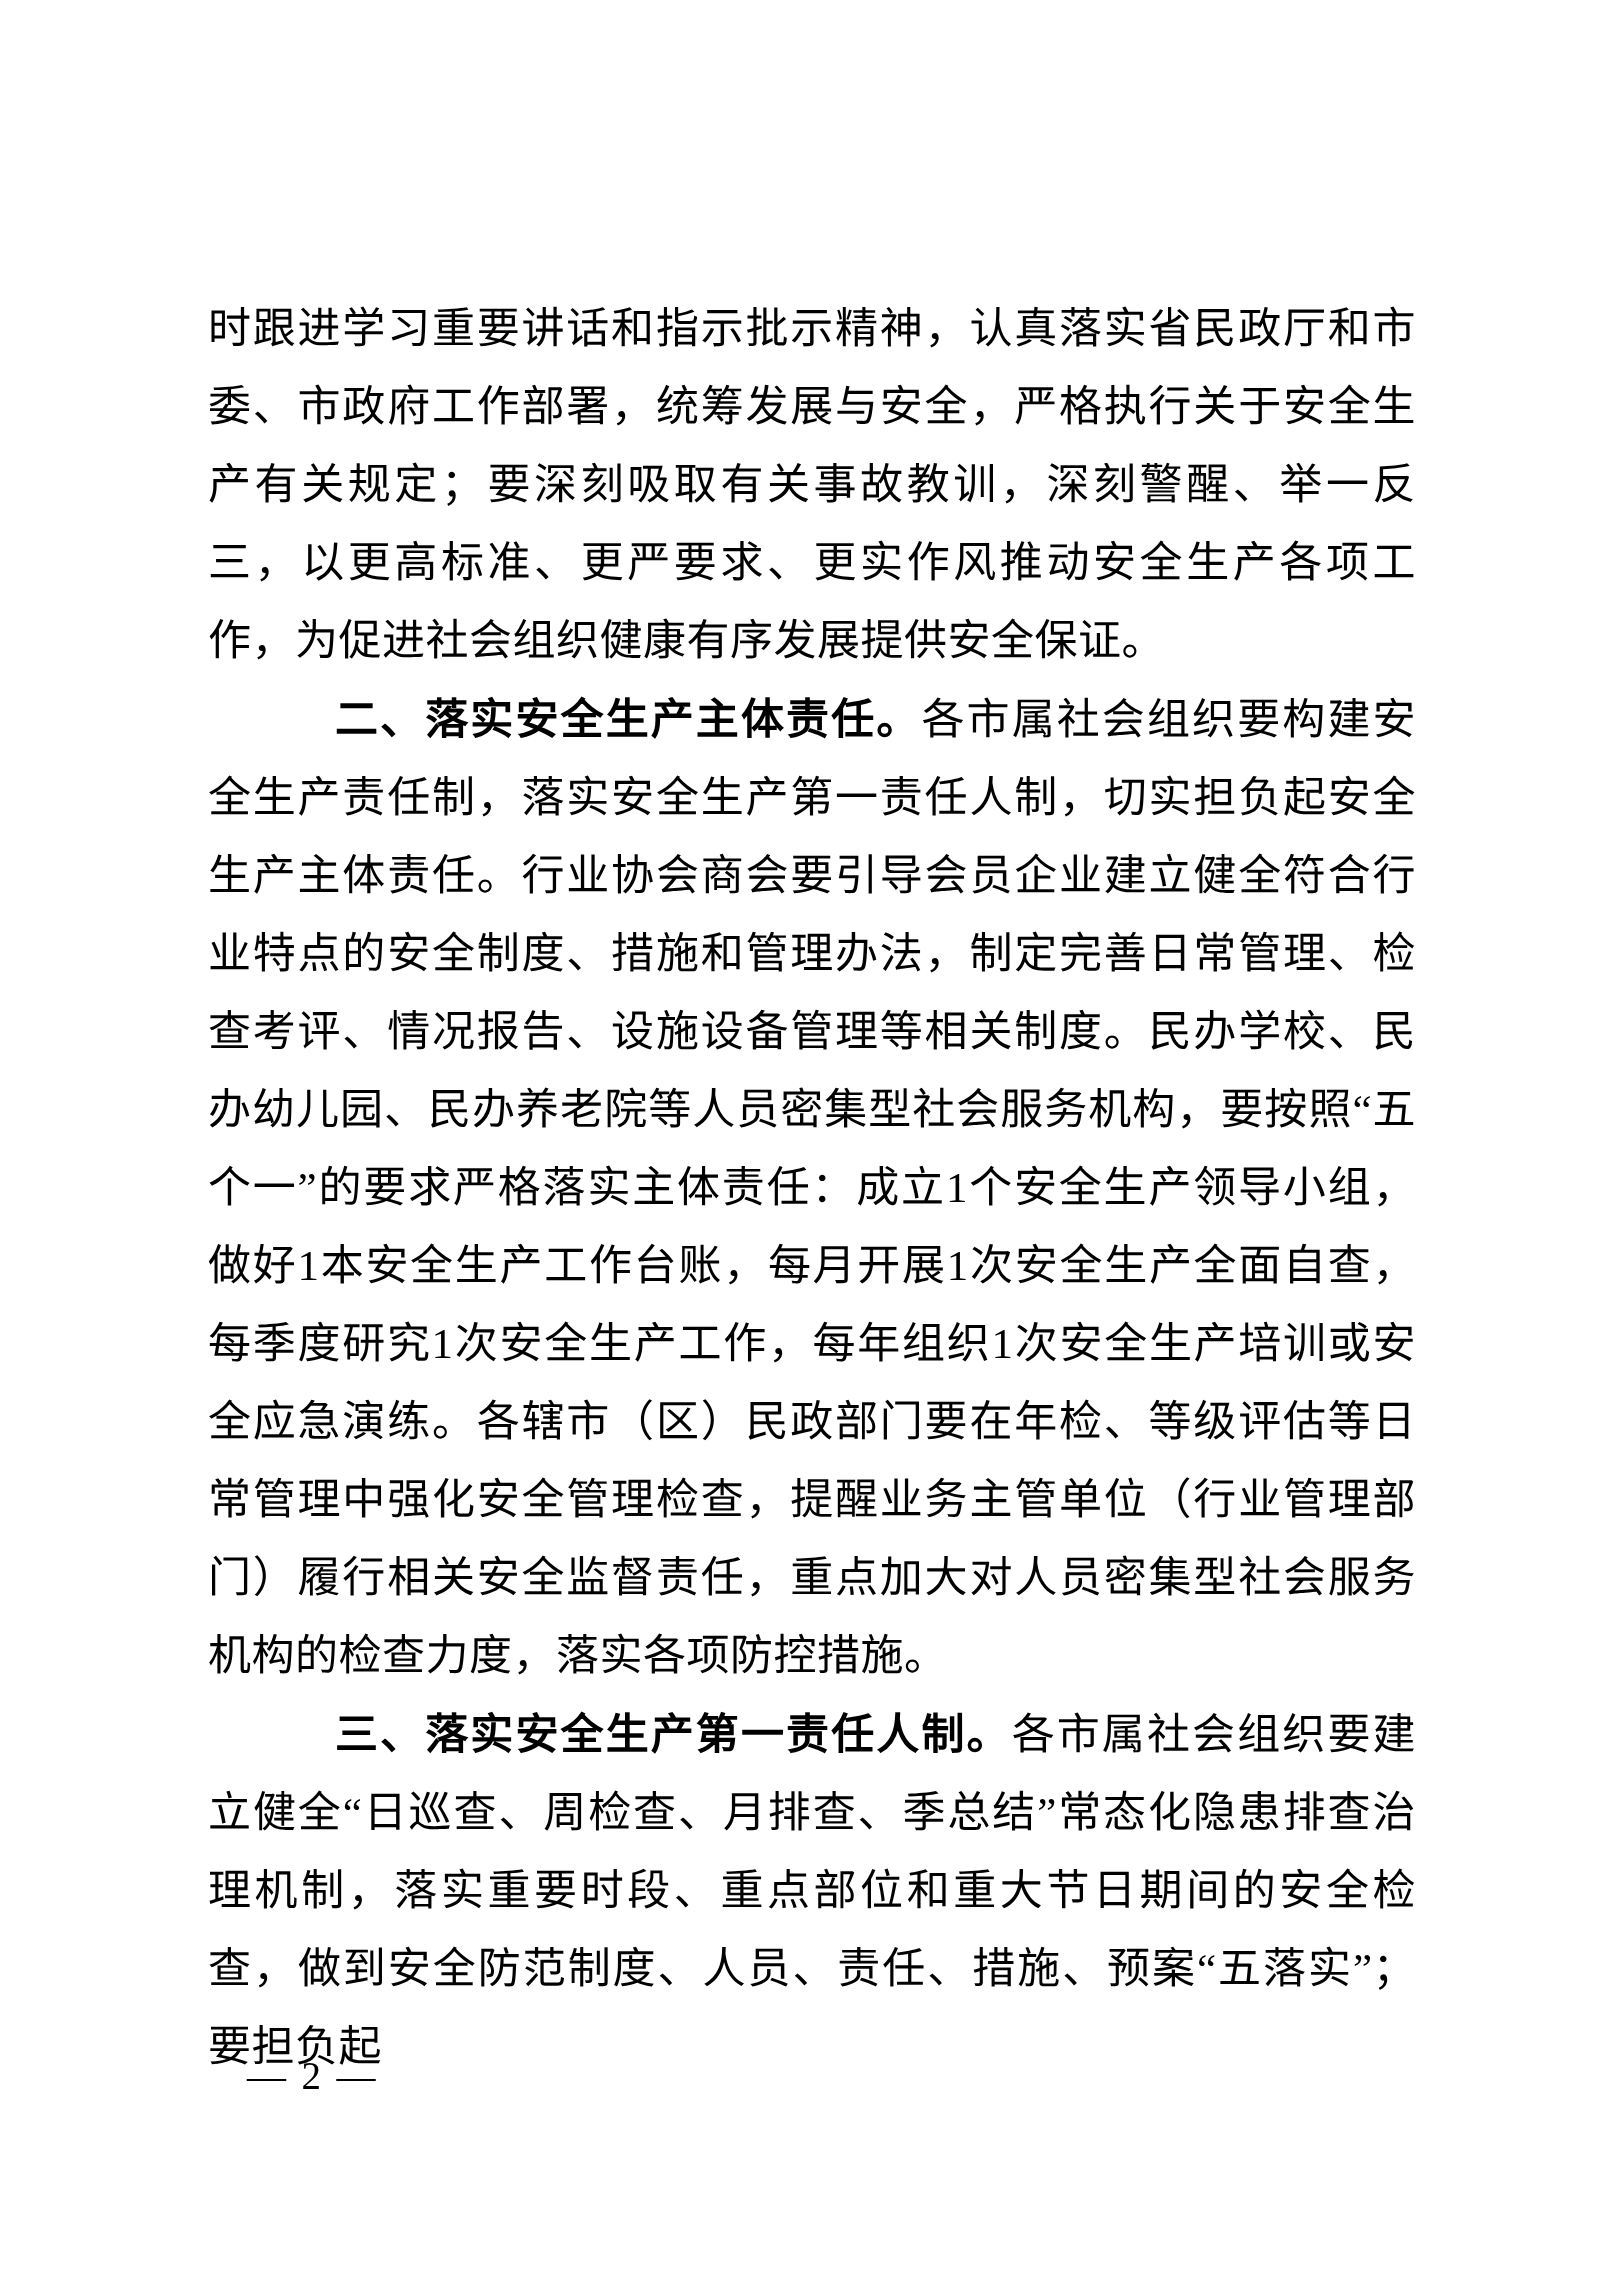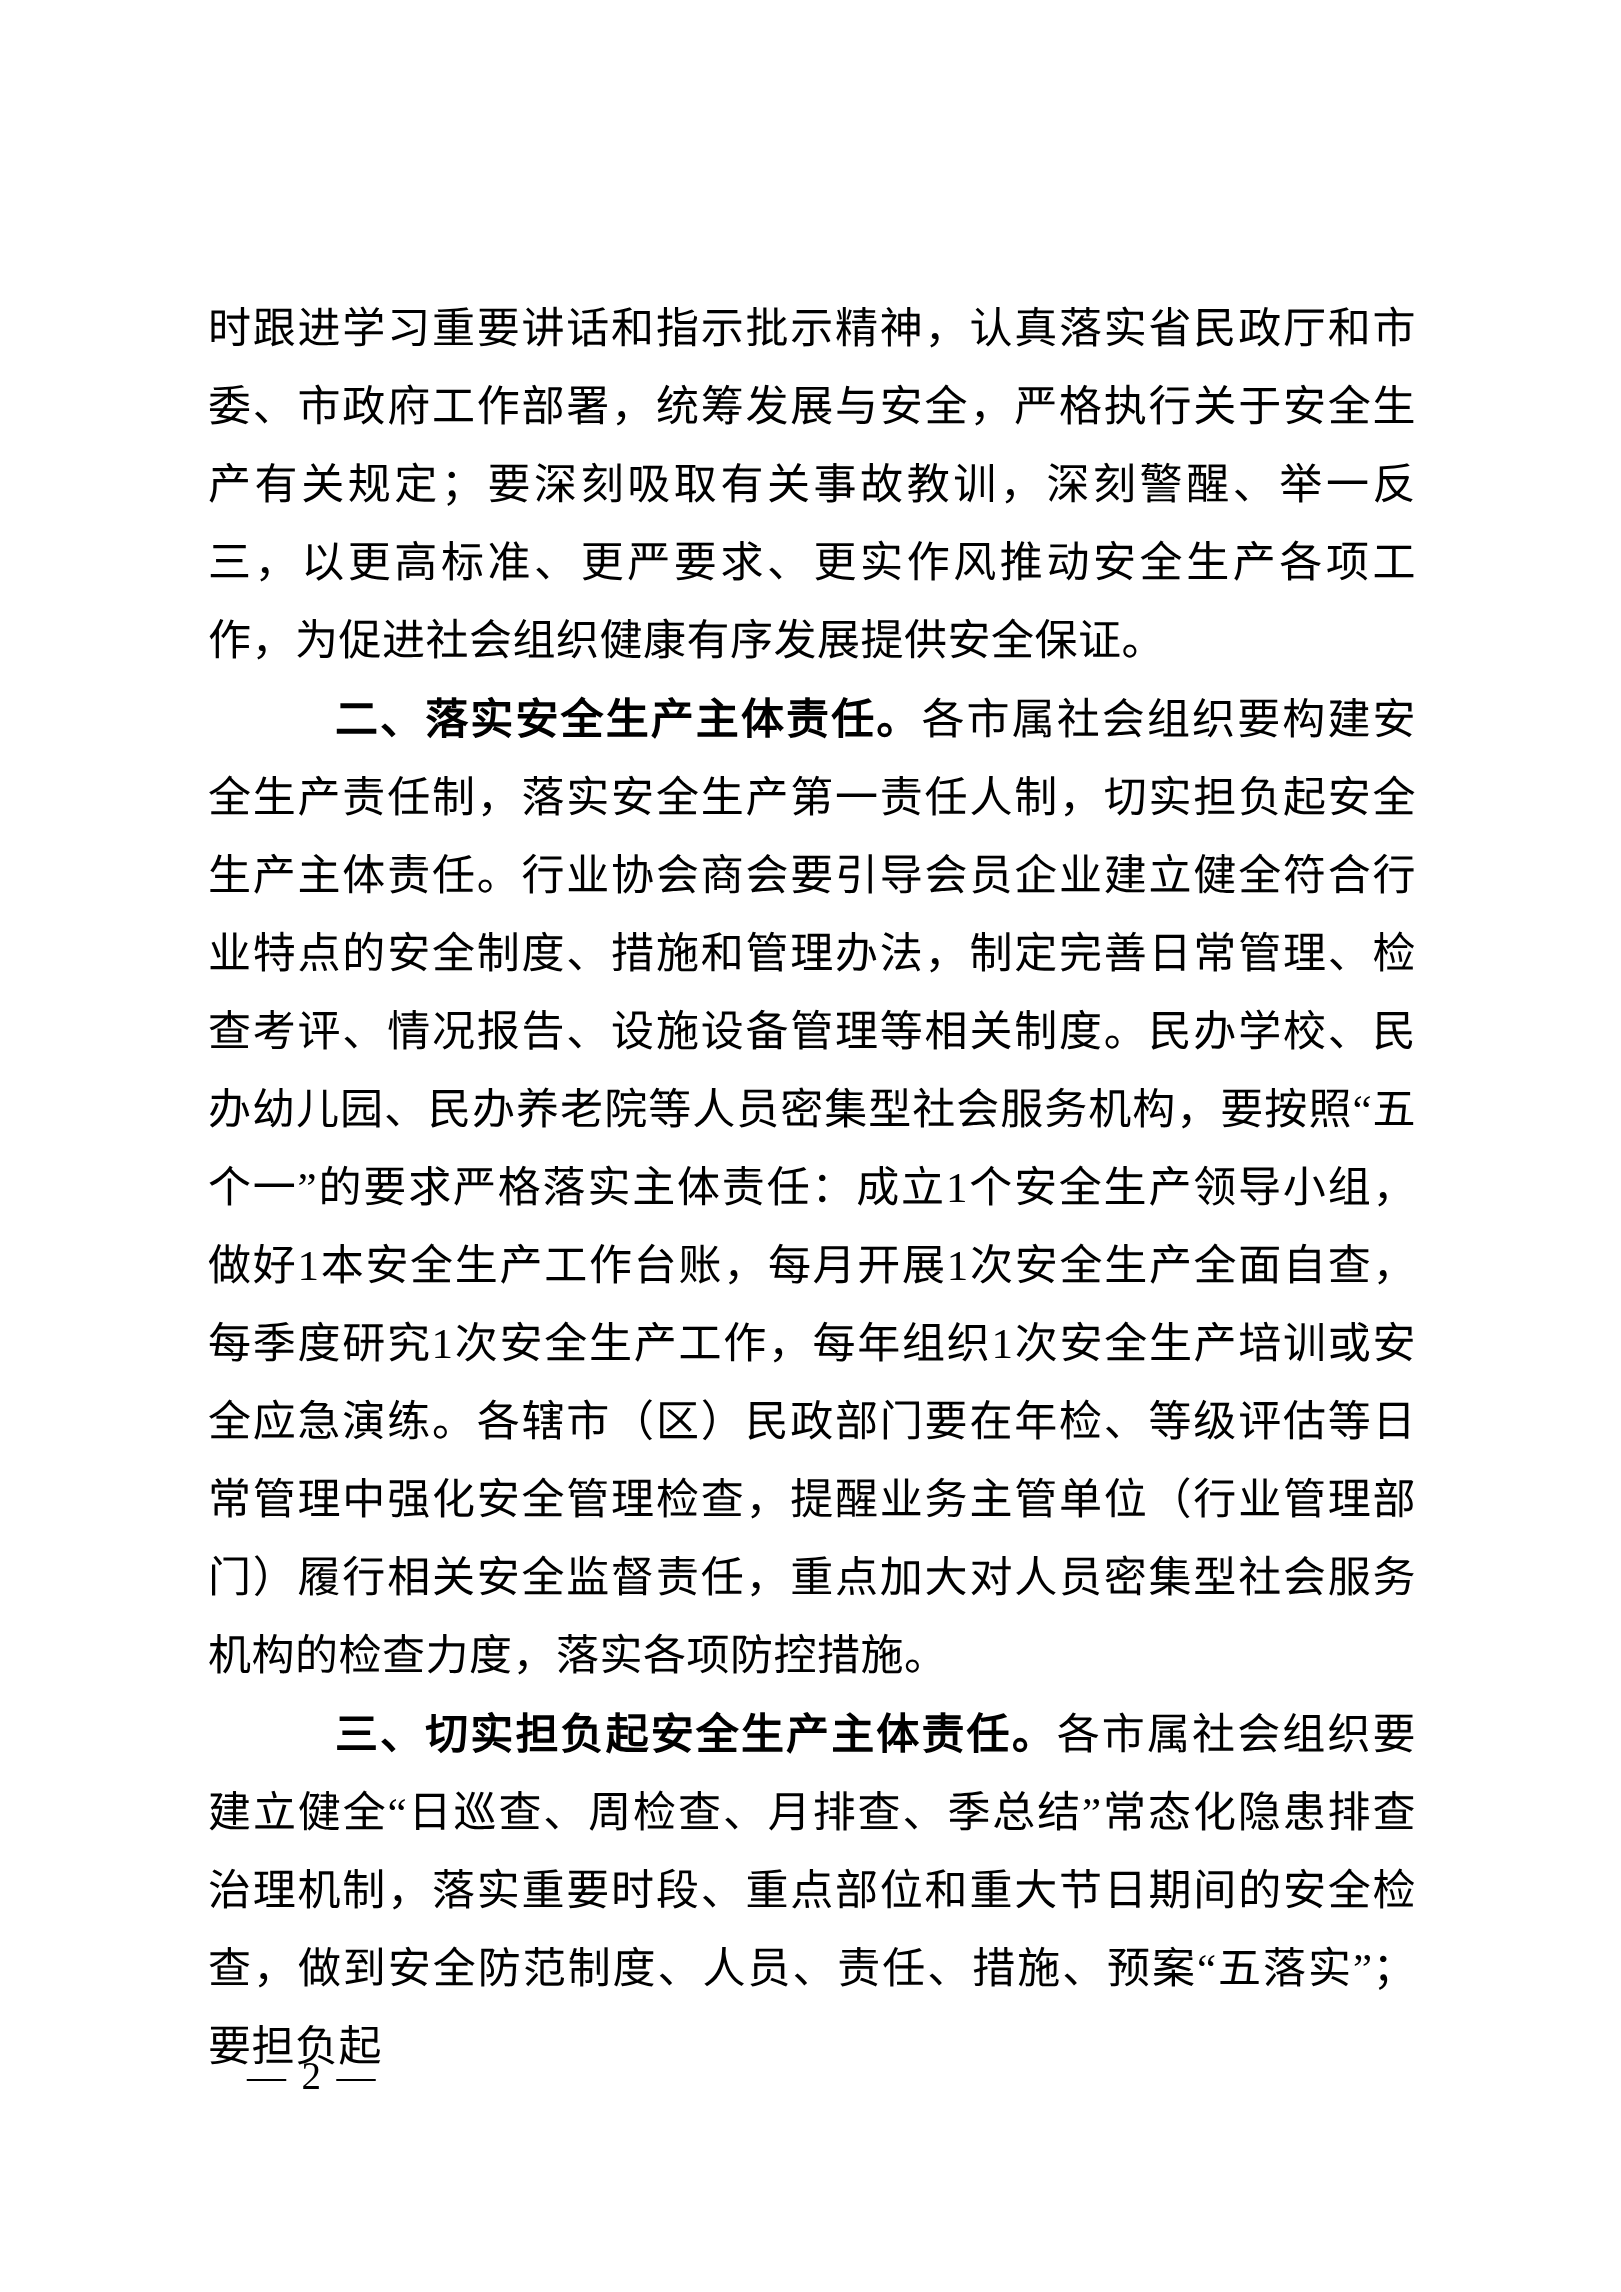--- a/index.html
+++ b/index.html
@@ -63,17 +63,17 @@
     white-space: pre;
   }
 </style>
 </head>
 <body>
 
 <div class="doc-page">
   <div class="doc-body">
       <p class="para"><span class="run-body">时跟进学习重要讲话和指示批示精神，认真落实省民政厅和市委、市政府工作部署，统筹发展与安全，严格执行关于安全生产有关规定；要深刻吸取有关事故教训，深刻警醒、举一反三，以更高标准、更严要求、更实作风推动安全生产各项工作，为促进社会组织健康有序发展提供安全保证。</span></p>
       <p class="para indent"><span class="run-heading">二、落实安全生产主体责任。</span><span class="run-body">各市属社会组织要构建安全生产责任制，落实安全生产第一责任人制，切实担负起安全生产主体责任。行业协会商会要引导会员企业建立健全符合行业特点的安全制度、措施和管理办法，制定完善日常管理、检查考评、情况报告、设施设备管理等相关制度。民办学校、民办幼儿园、民办养老院等人员密集型社会服务机构，要按照“五个一”的要求严格落实主体责任：成立1个安全生产领导小组，做好1本安全生产工作台账，每月开展1次安全生产全面自查，每季度研究1次安全生产工作，每年组织1次安全生产培训或安全应急演练。各辖市（区）民政部门要在年检、等级评估等日常管理中强化安全管理检查，提醒业务主管单位（行业管理部门）履行相关安全监督责任，重点加大对人员密集型社会服务机构的检查力度，落实各项防控措施。</span></p>
-      <p class="para indent"><span class="run-heading">三、切实担负起安全生产主体责任。</span><span class="run-body">各市属社会组织要建立健全“日巡查、周检查、月排查、季总结”常态化隐患排查治理机制，落实重要时段、重点部位和重大节日期间的安全检查，做到安全防范制度、人员、责任、措施、预案“五落实”；要担负起</span></p>
+      <p class="para indent"><span class="run-heading">三、落实安全生产第一责任人制。</span><span class="run-body">各市属社会组织要建立健全“日巡查、周检查、月排查、季总结”常态化隐患排查治理机制，落实重要时段、重点部位和重大节日期间的安全检查，做到安全防范制度、人员、责任、措施、预案“五落实”；要担负起</span></p>
     </div>
   <div class="page-number">— 2 —</div>
 </div>
 
 
 </body></html>

